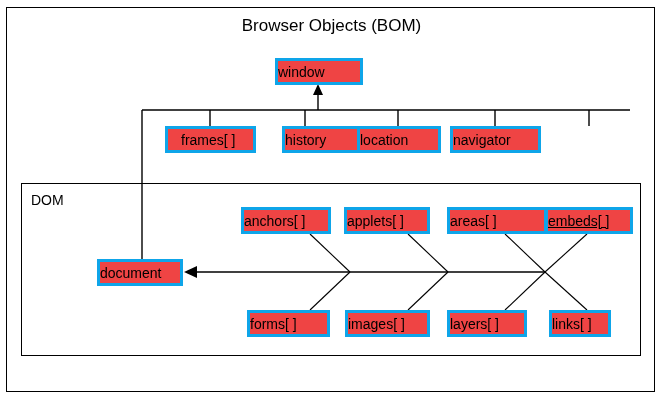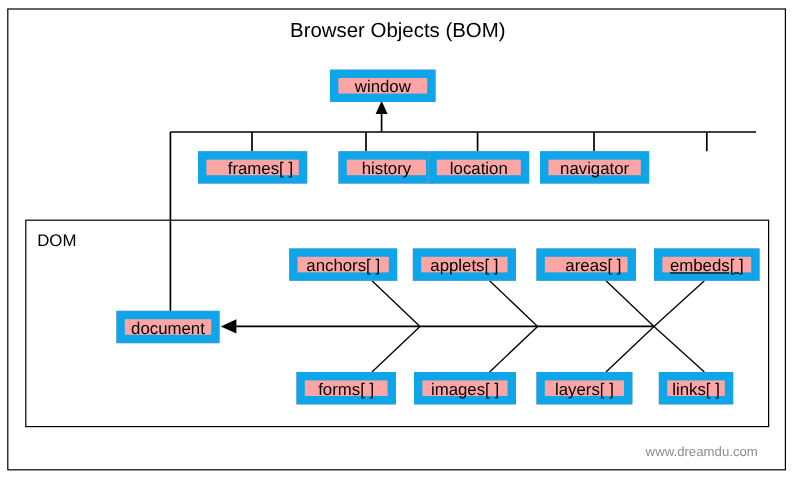--- a/index.html
+++ b/index.html
@@ -31,30 +31,30 @@
     top: 16px;
     width: 663px;
     text-align: center;
     font-size: 17px;
     color: #000000;
     letter-spacing: 0px;
   }
   
   .node {
     position: absolute;
-    border: 7px solid #0ea5e9;
-    background: #fca5a5;
+    border: 3px solid #0ea5e9;
+    background: #ef4444;
     box-sizing: border-box;
     font-size: 14px;
     color: #000000;
     text-align: center;
     line-height: 1;
     display: flex;
     align-items: center;
-    justify-content: center;
+    justify-content: flex-start;
     white-space: nowrap;
     z-index: 3;
   }
   
   .dom-box {
     position: absolute;
     left: 21px;
     top: 183px;
     width: 620px;
     height: 173px;
@@ -154,35 +154,34 @@
   <div class="node" style="left:97px; top:259px; width:86px; height:27px;">
     <span>document</span>
   </div>
 
   <div class="node" style="left:241px; top:207px; width:90px; height:27px;">
     <span>anchors[ ]</span>
   </div>
   <div class="node" style="left:344px; top:207px; width:86px; height:27px;">
     <span>applets[ ]</span>
   </div>
-  <div class="node" style="left:447px; top:207px; width:83px; height:27px;padding-left:12px;">
+  <div class="node" style="left:447px; top:207px; width:100px; height:27px;">
     <span>areas[ ]</span>
   </div>
   <div class="node" style="left:545px; top:207px; width:88px; height:27px;text-decoration:underline;">
     <span>embeds[ ]</span>
   </div>
 
   <div class="node" style="left:247px; top:310px; width:83px; height:27px;">
     <span>forms[ ]</span>
   </div>
   <div class="node" style="left:345px; top:310px; width:85px; height:27px;">
     <span>images[ ]</span>
   </div>
   <div class="node" style="left:447px; top:310px; width:80px; height:27px;">
     <span>layers[ ]</span>
   </div>
   <div class="node" style="left:549px; top:310px; width:62px; height:27px;">
     <span>links[ ]</span>
   </div>
 
-  <div class="watermark">www.dreamdu.com</div>
 
 </div>
 
 </body></html>

